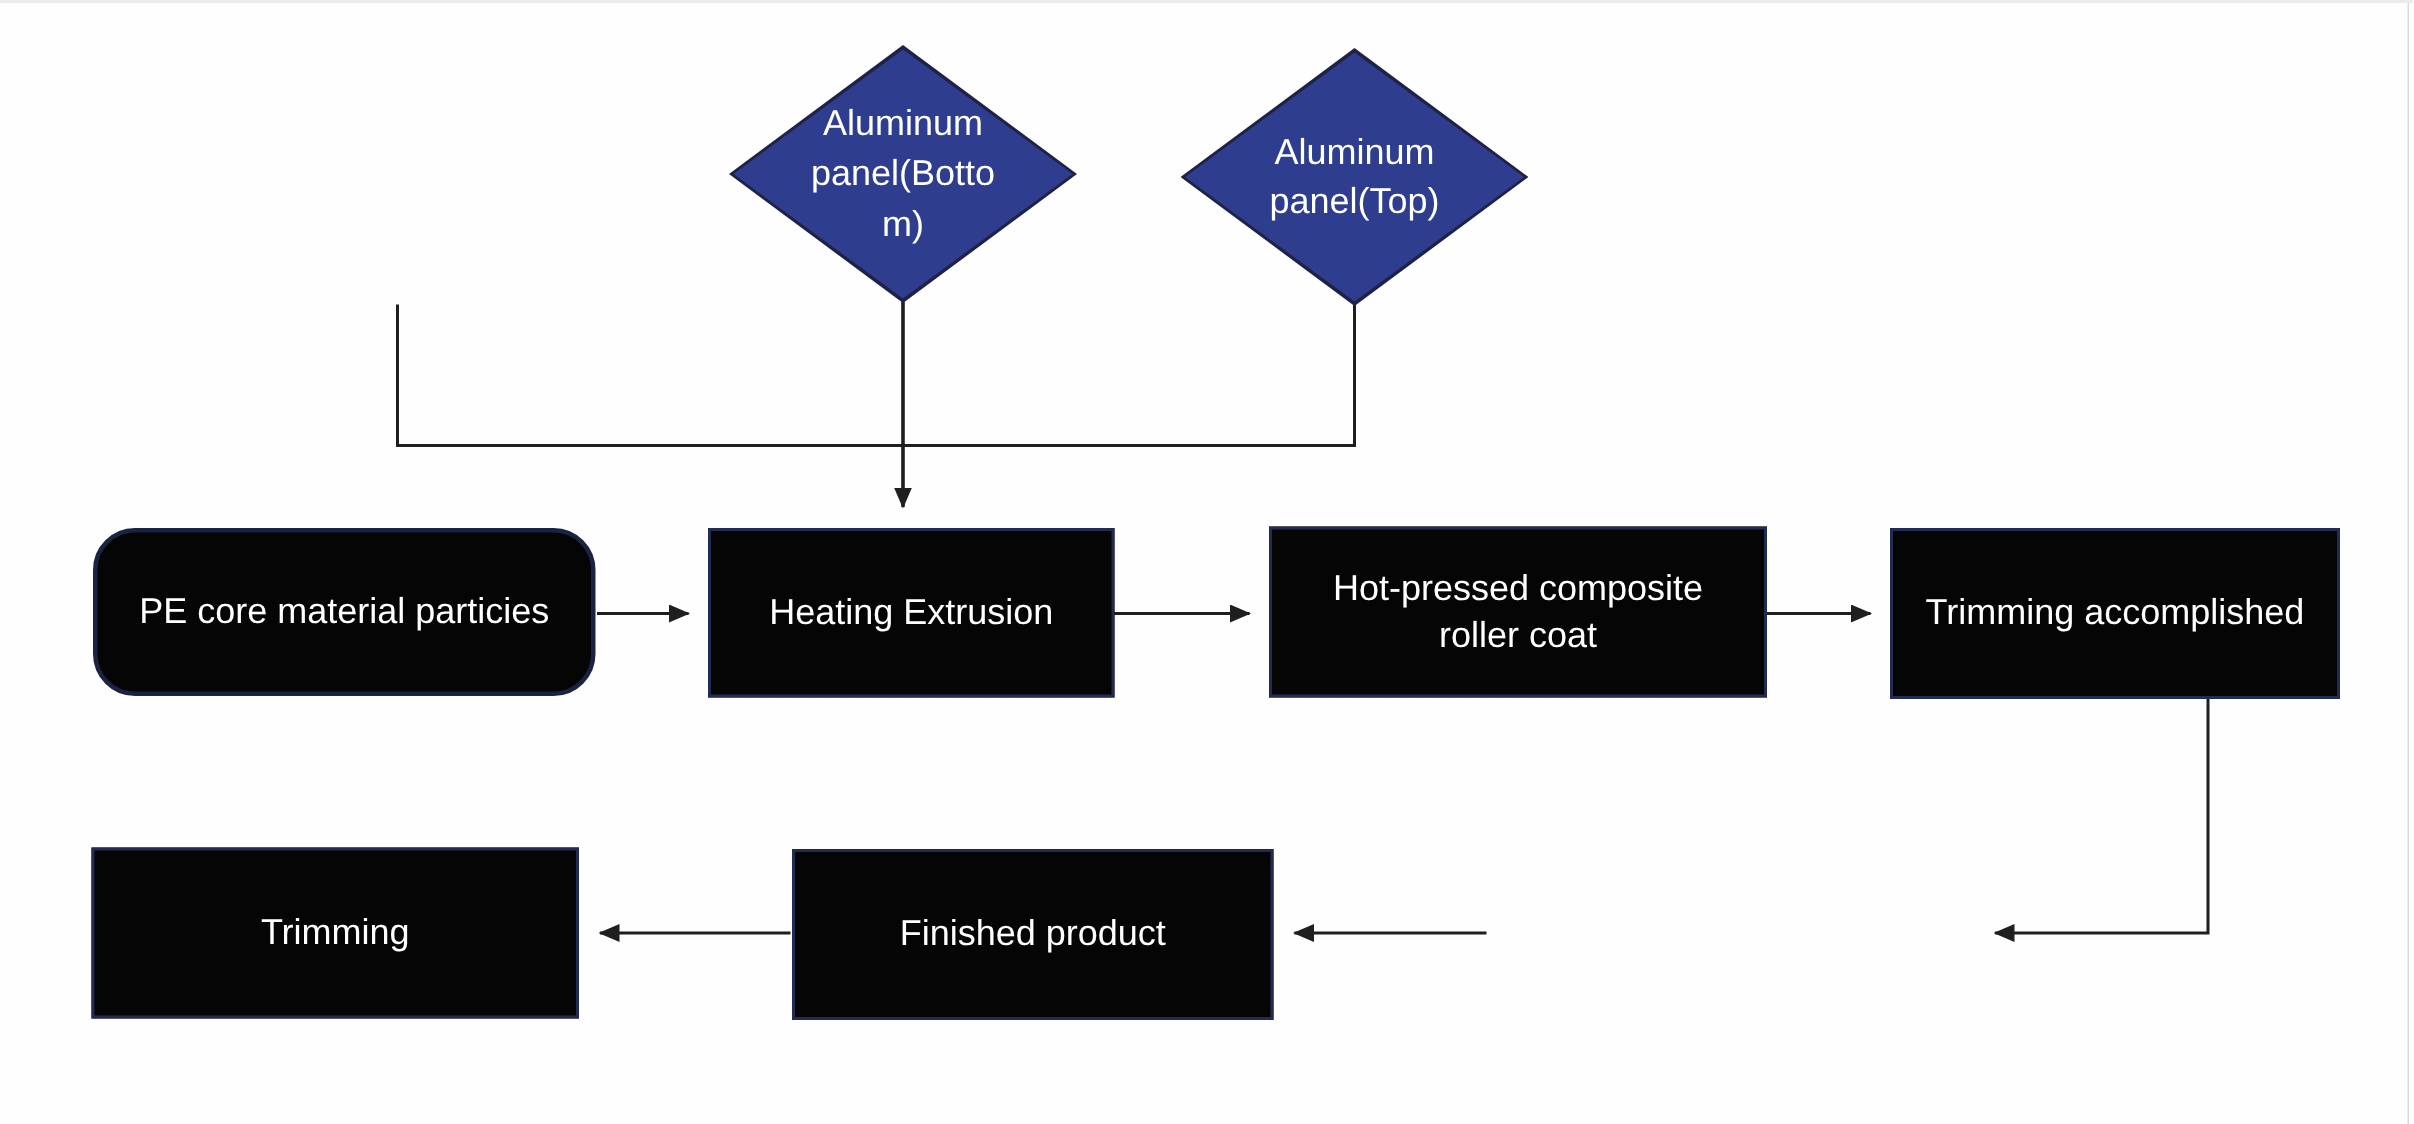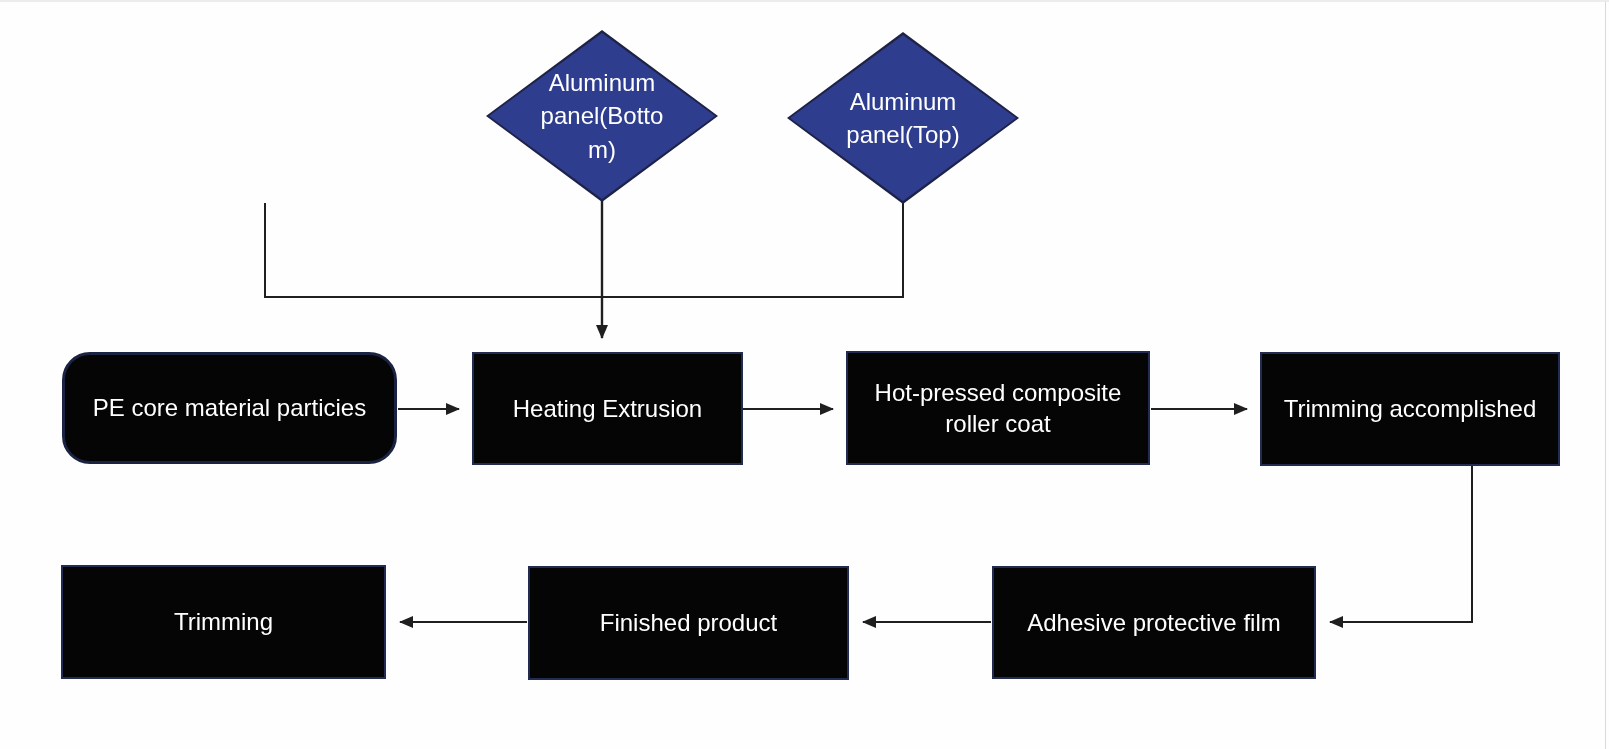--- a/index.html
+++ b/index.html
@@ -75,21 +75,21 @@
     border-radius: 28px;
     border-width: 3px;
     border-color: #1a2342;
   }
   
   #d-polymer   { left: 148px; top: 30px;  width: 234px; height: 172px; }
   #d-alu-bot   { left: 486px; top: 28px;  width: 232px; height: 172px; }
   #d-alu-top   { left: 787px; top: 30px;  width: 232px; height: 172px; }
   #b-pe        { left: 62px;   top: 350px; width: 335px; height: 112px; }
   #b-heating   { left: 472px;  top: 350px; width: 271px; height: 113px; }
-  #b-hot       { left: 846px;  top: 349px; width: 304px; height: 114px; }
+  #b-hot       { left: 846px;  top: 349px; width: 332px; height: 114px; }
   #b-cooling   { left: 1260px; top: 350px; width: 300px; height: 114px; }
   #b-trimming  { left: 61px;   top: 563px; width: 325px; height: 114px; text-align: right; }
   #b-finished  { left: 528px;  top: 564px; width: 321px; height: 114px; }
   #b-adhesive  { left: 992px;  top: 564px; width: 324px; height: 113px; }
 </style>
 </head>
 <body>
 
 <div id="canvas">
 
@@ -137,16 +137,15 @@
 
   <div class="flow-box" id="b-hot">Hot-pressed composite
 roller coat</div>
 
   <div class="flow-box" id="b-cooling">Trimming accomplished</div>
 
   <div class="flow-box" id="b-trimming">Trimming</div>
 
   <div class="flow-box" id="b-finished">Finished product</div>
 
-  <div class="flow-box" id="b-adhesive">Adhesive protective film</div>
 
   <div id="edge-right"></div>
 </div>
 
 </body></html>

